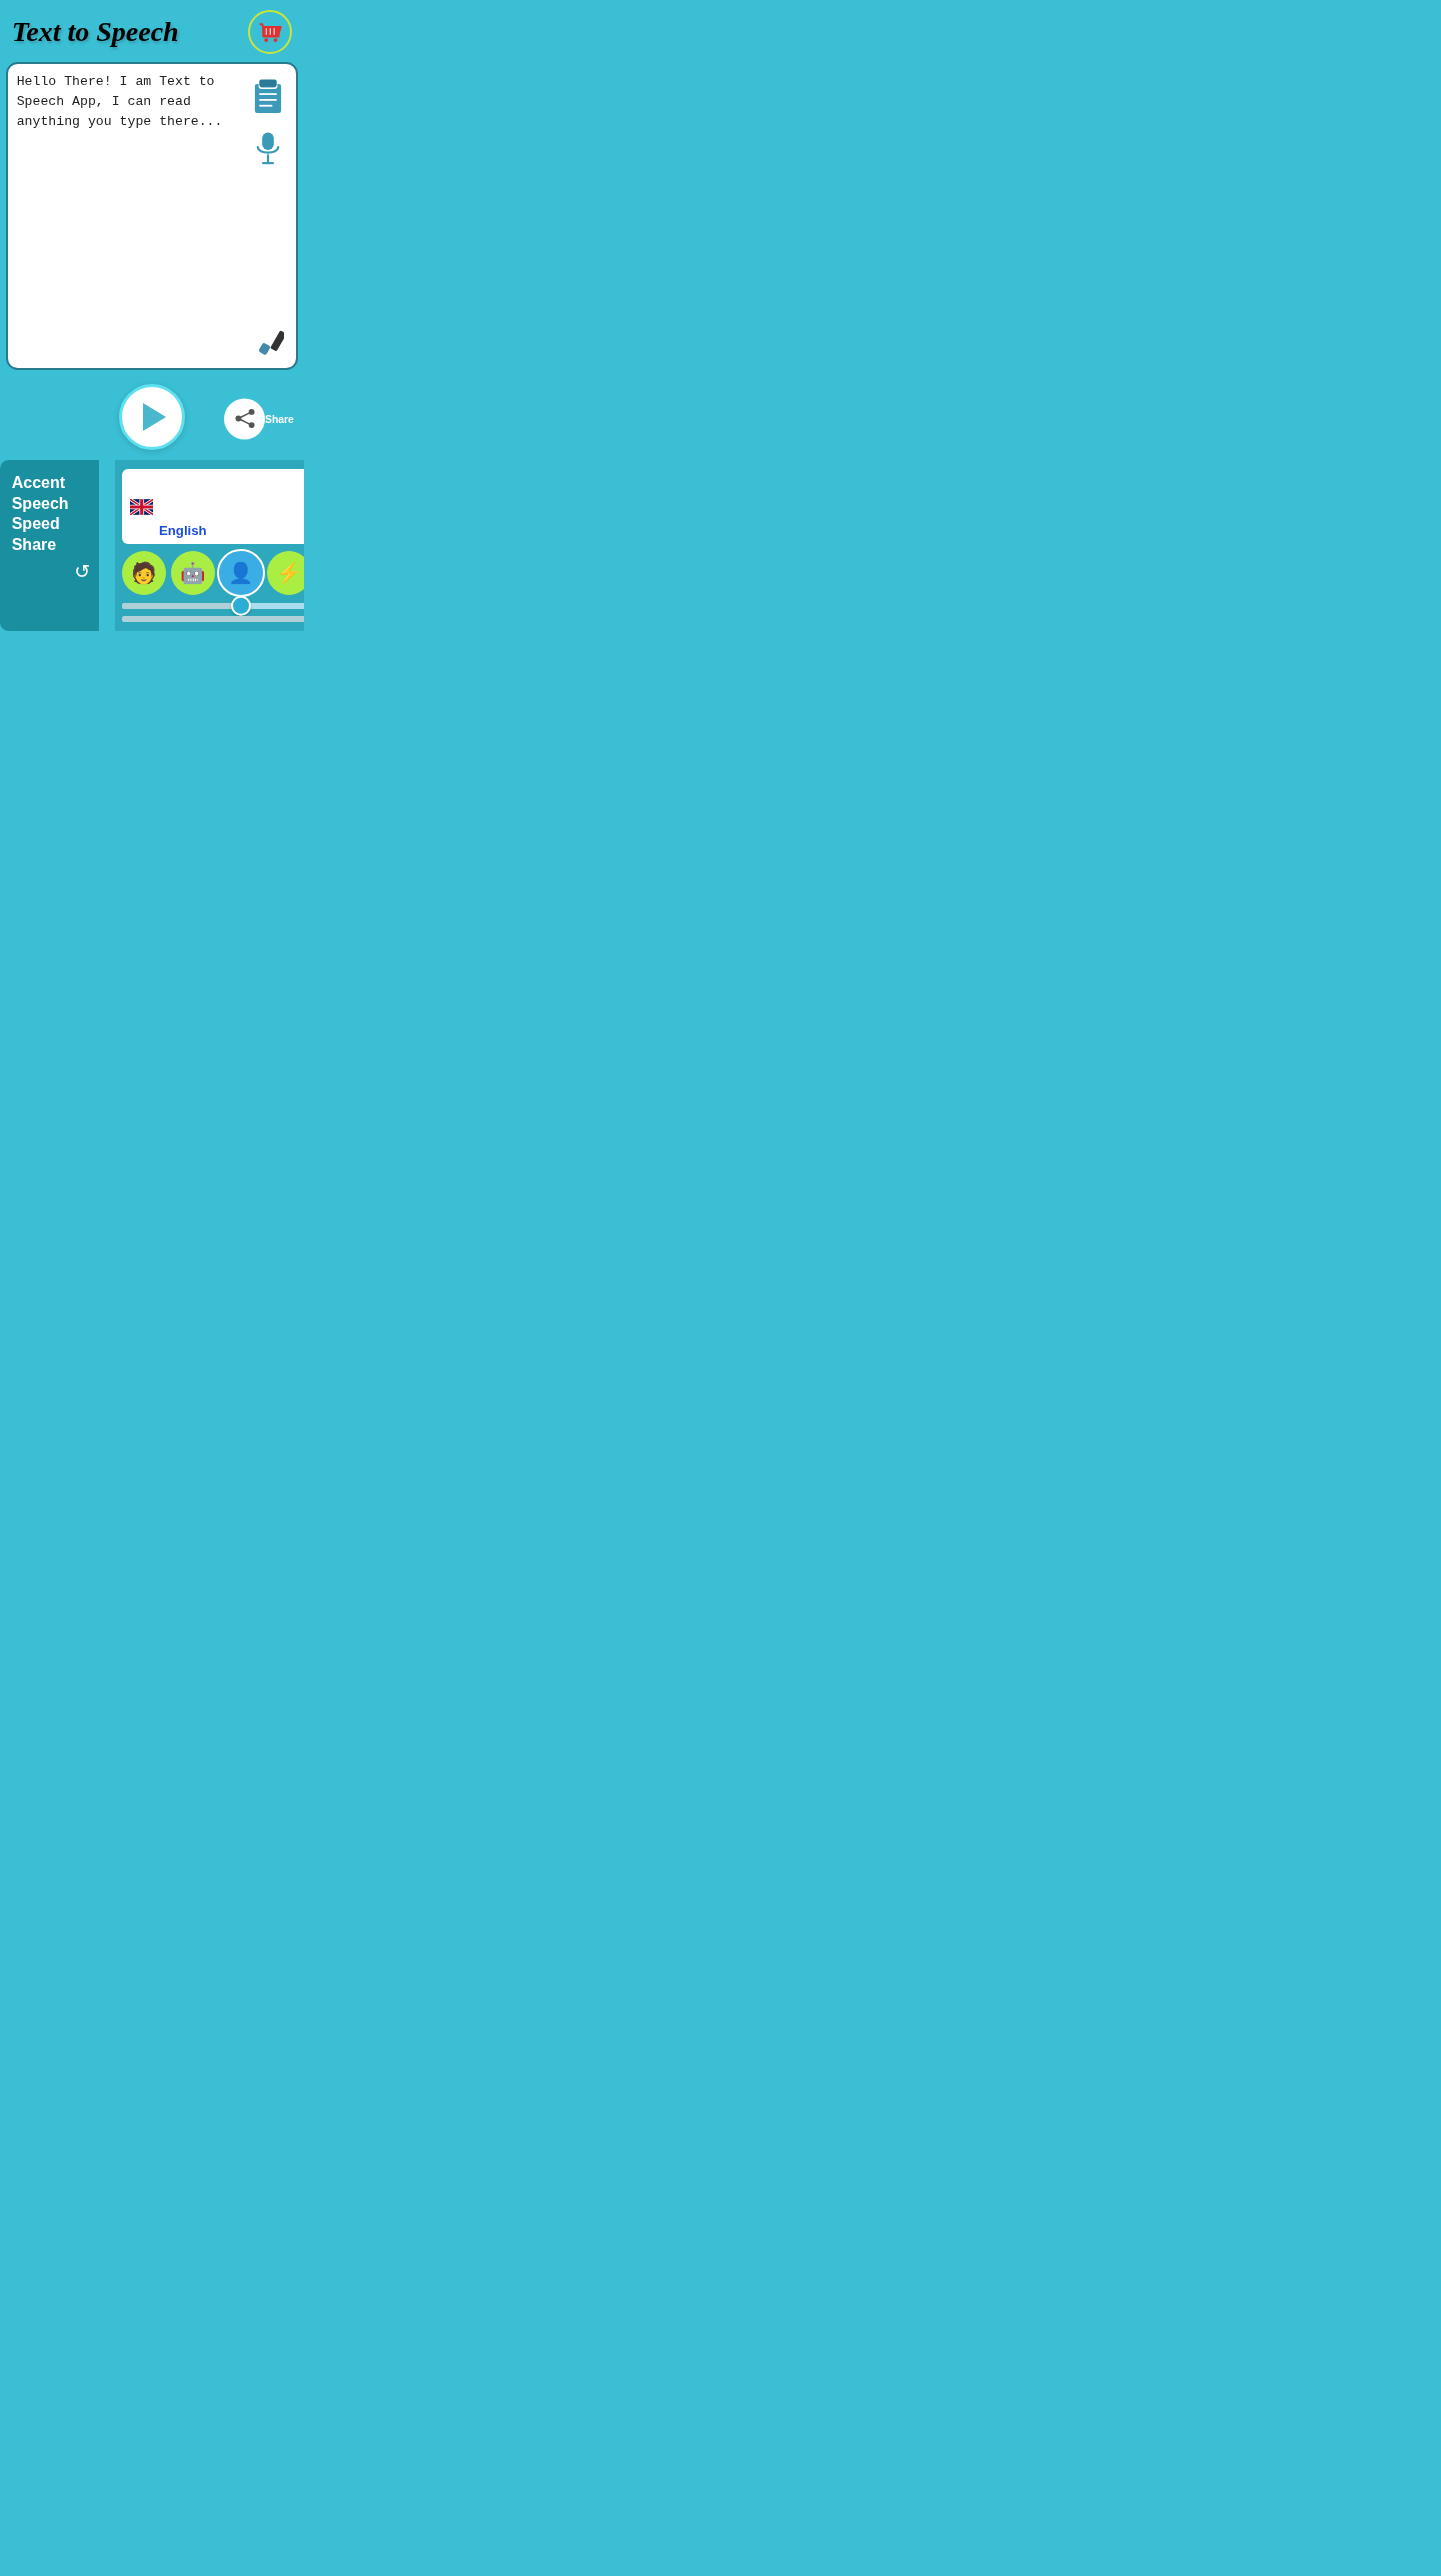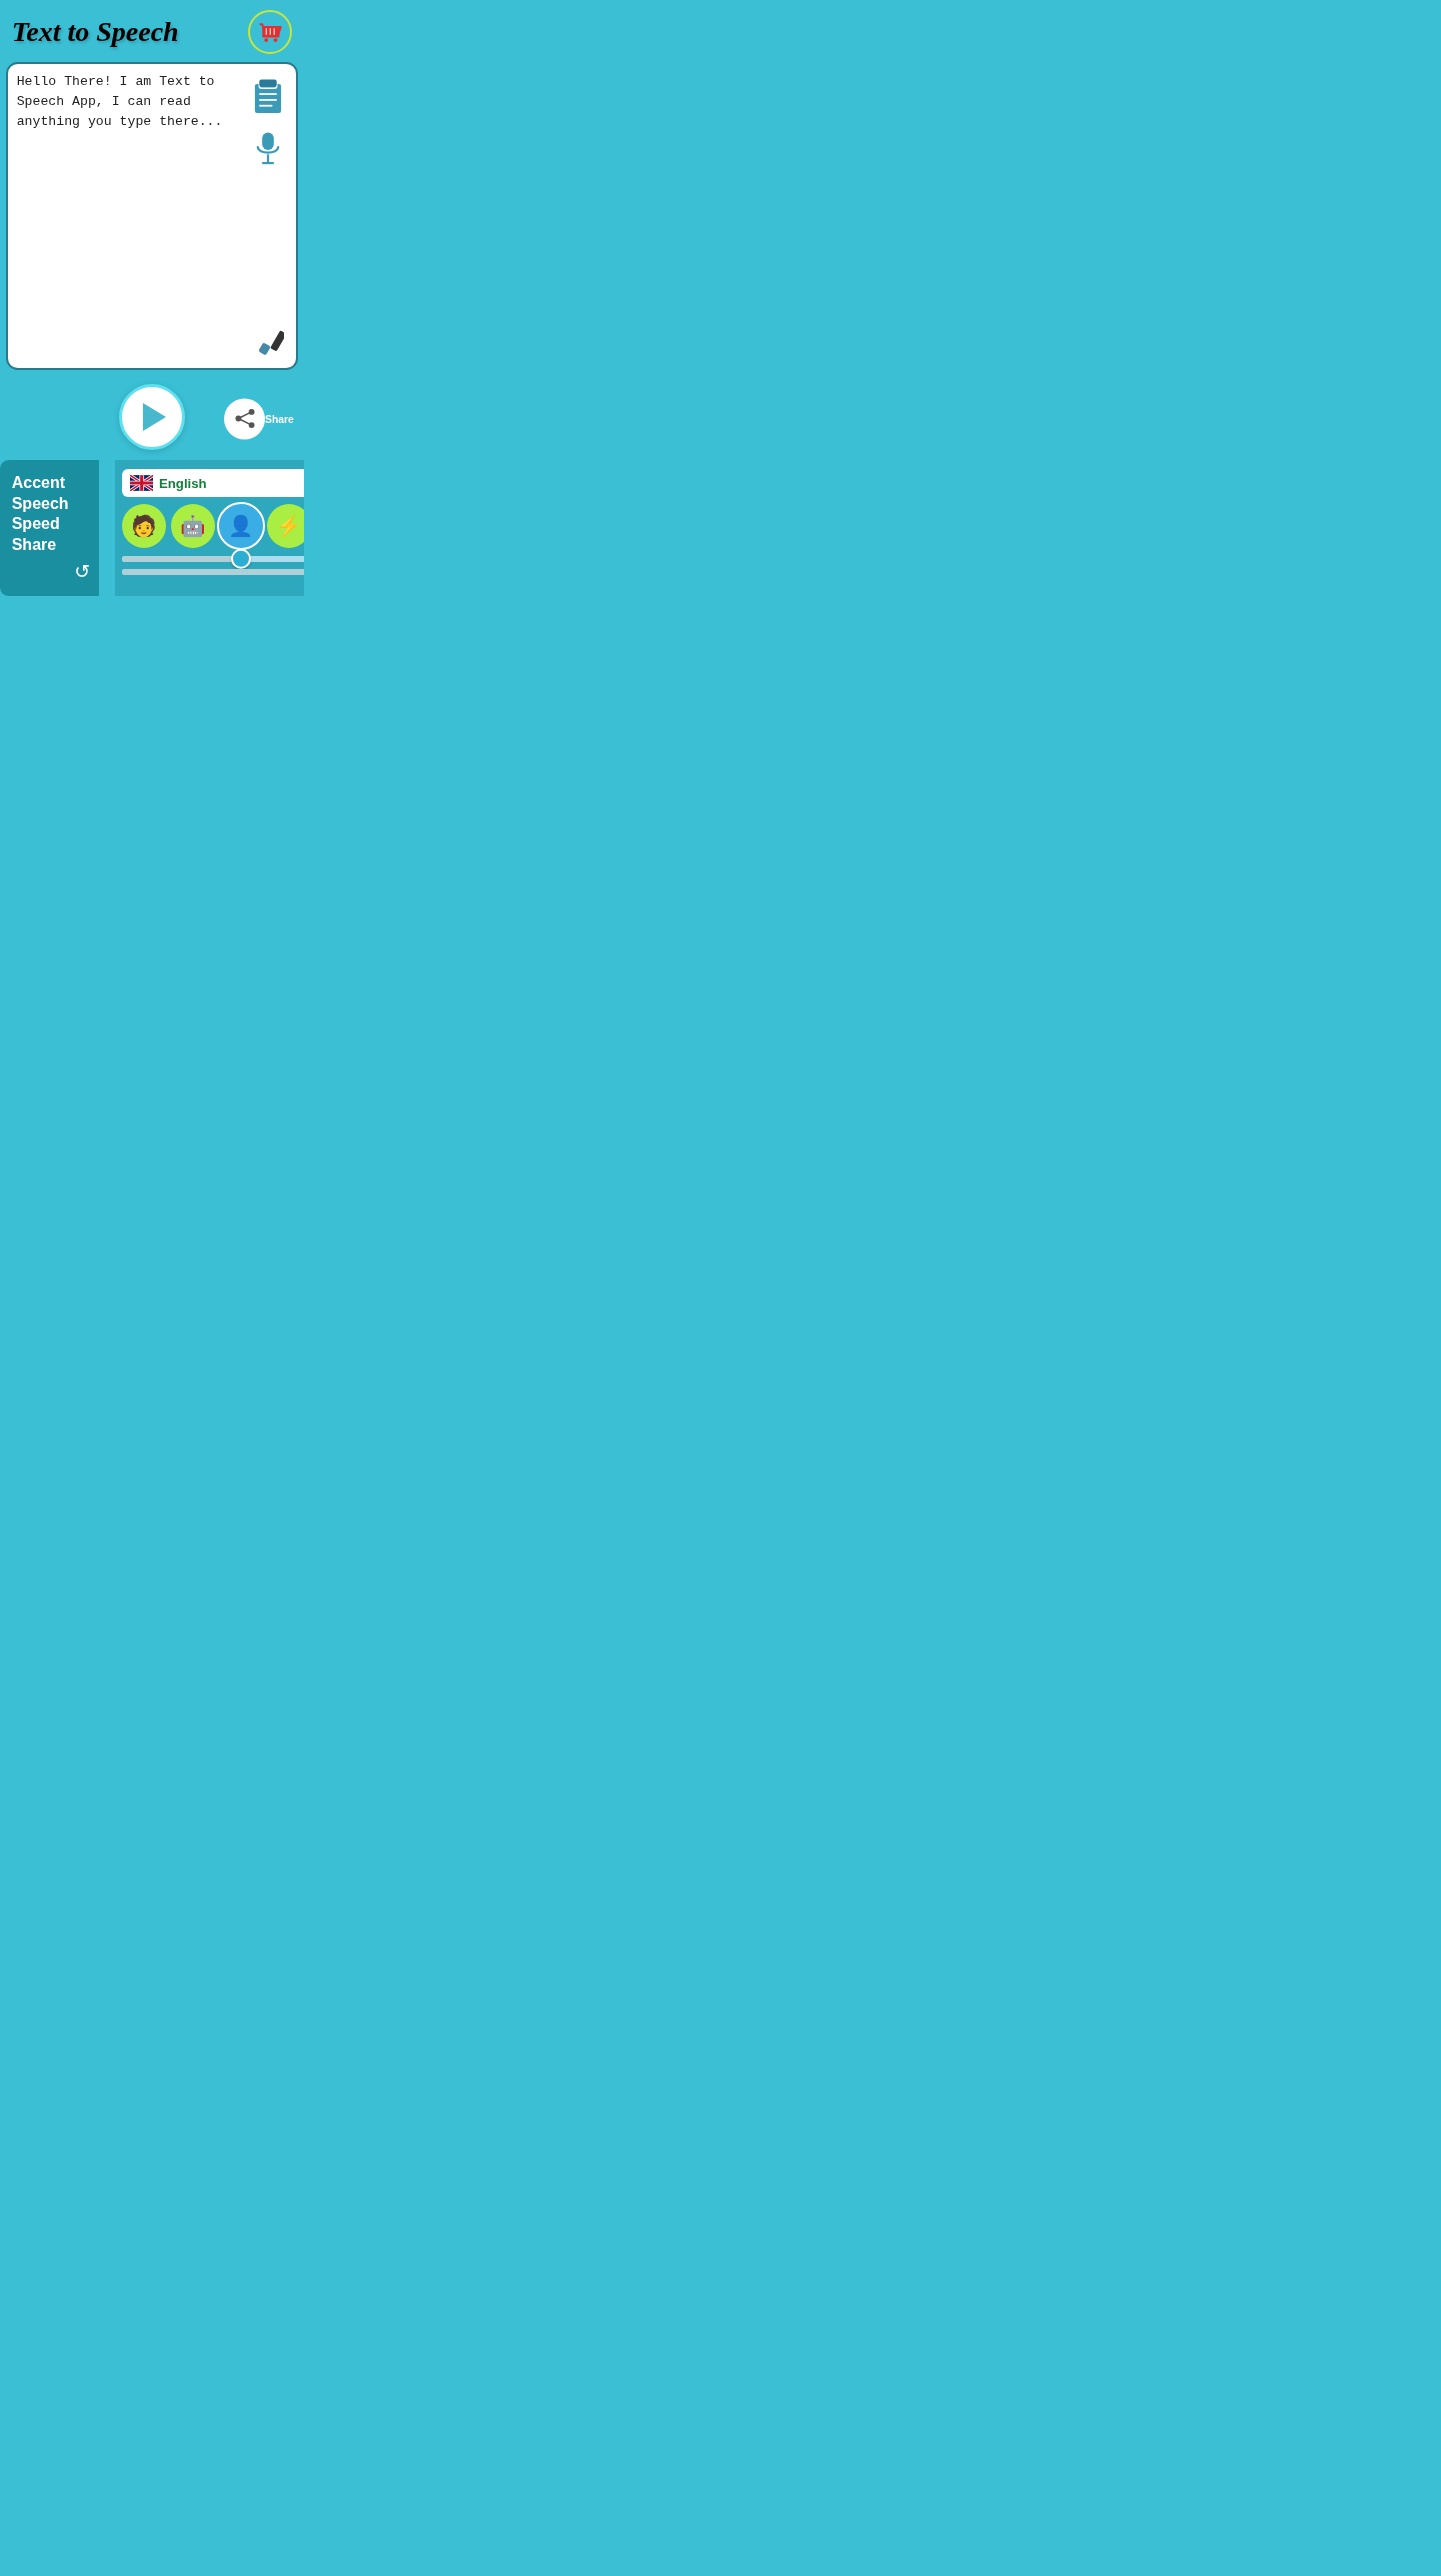--- a/index.html
+++ b/index.html
@@ -237,21 +237,22 @@
       width: 23.5px;
       height: 16px;
       margin-right: 5.9px;
       flex-shrink: 0;
     }
 
     .lang-text {
       flex: 1;
       font-size: 13.2px;
       font-weight: bold;
-      color: #15803d;
+      color: #1d4ed8;
+      margin-top: 48px;
     }
 
     .chevron-up {
       font-size: 13.2px;
       color: #444;
     }
 
     .voice-avatars {
       display: flex;
       flex-direction: row;

